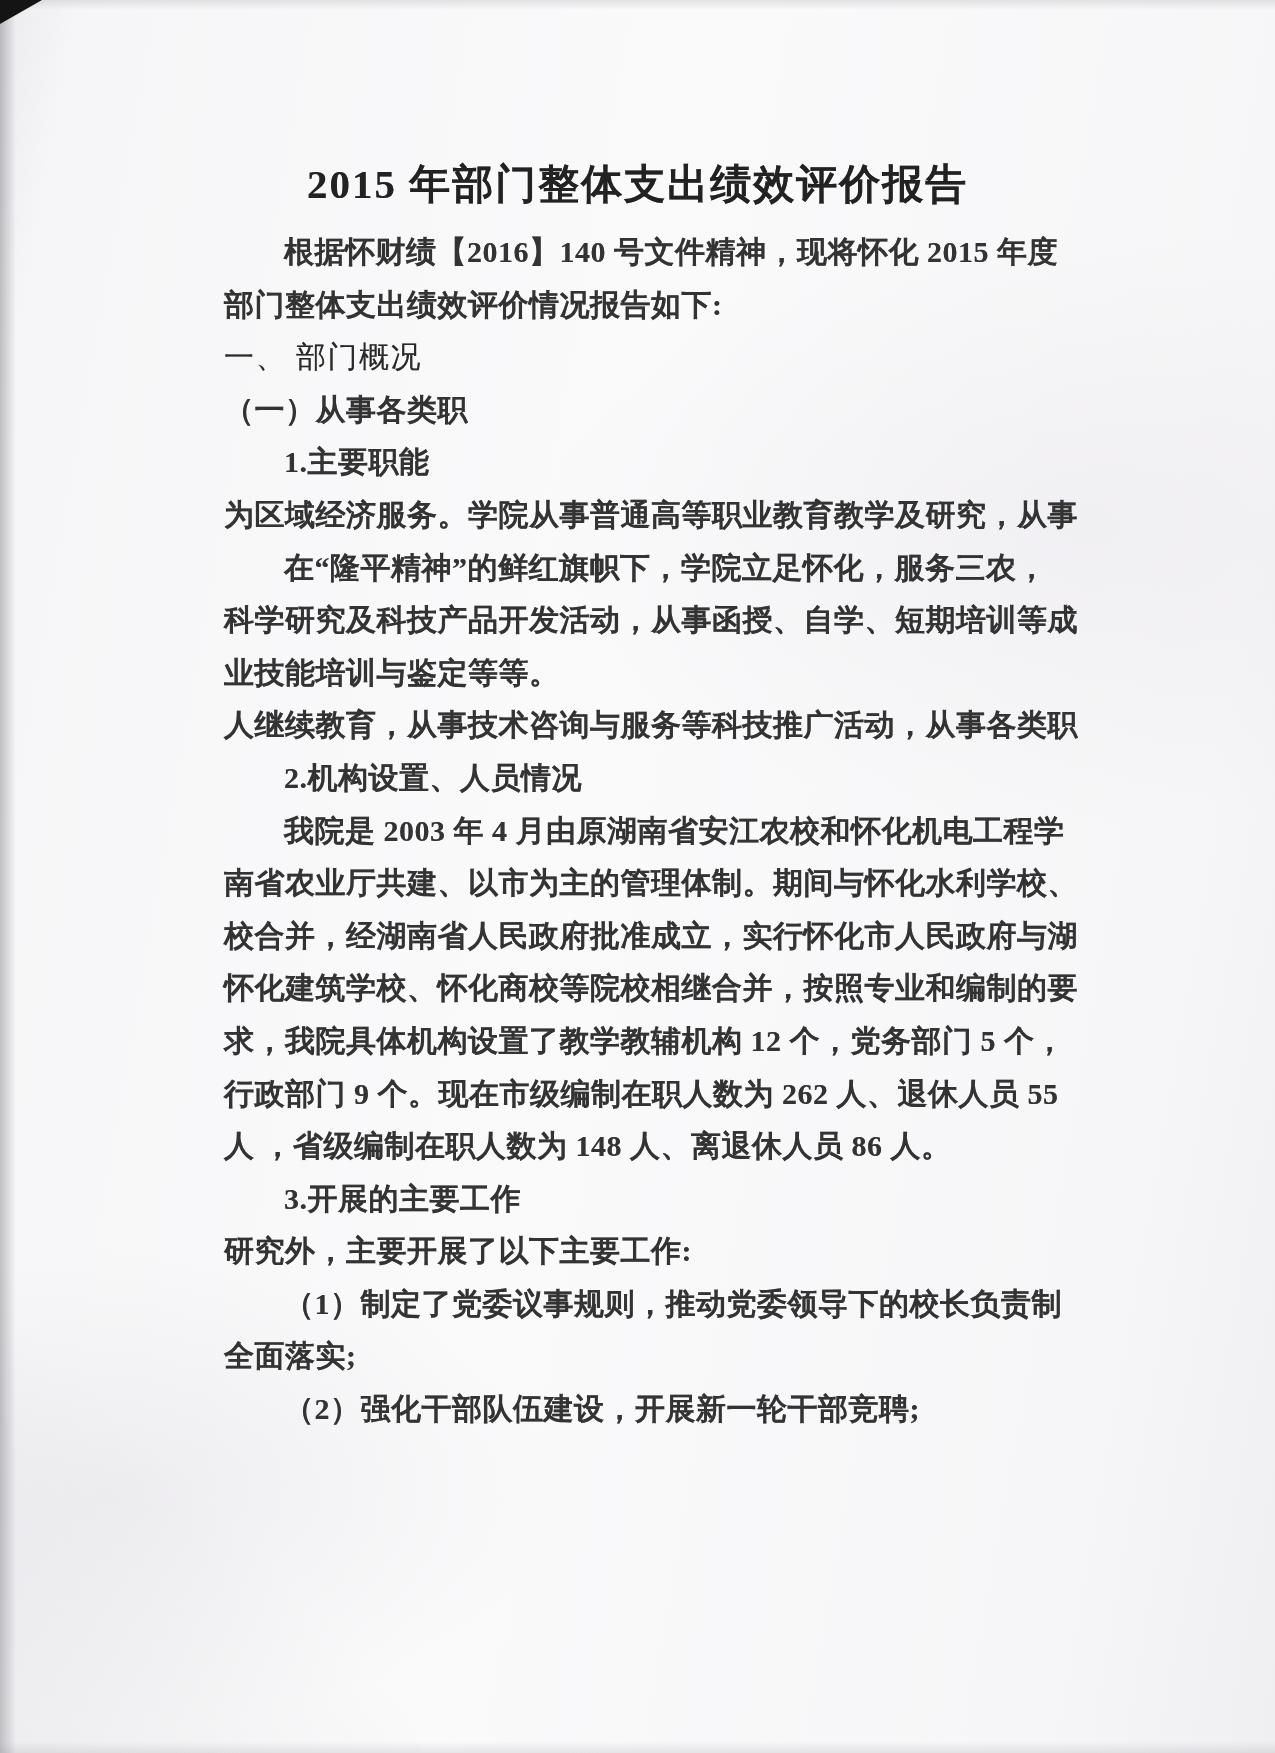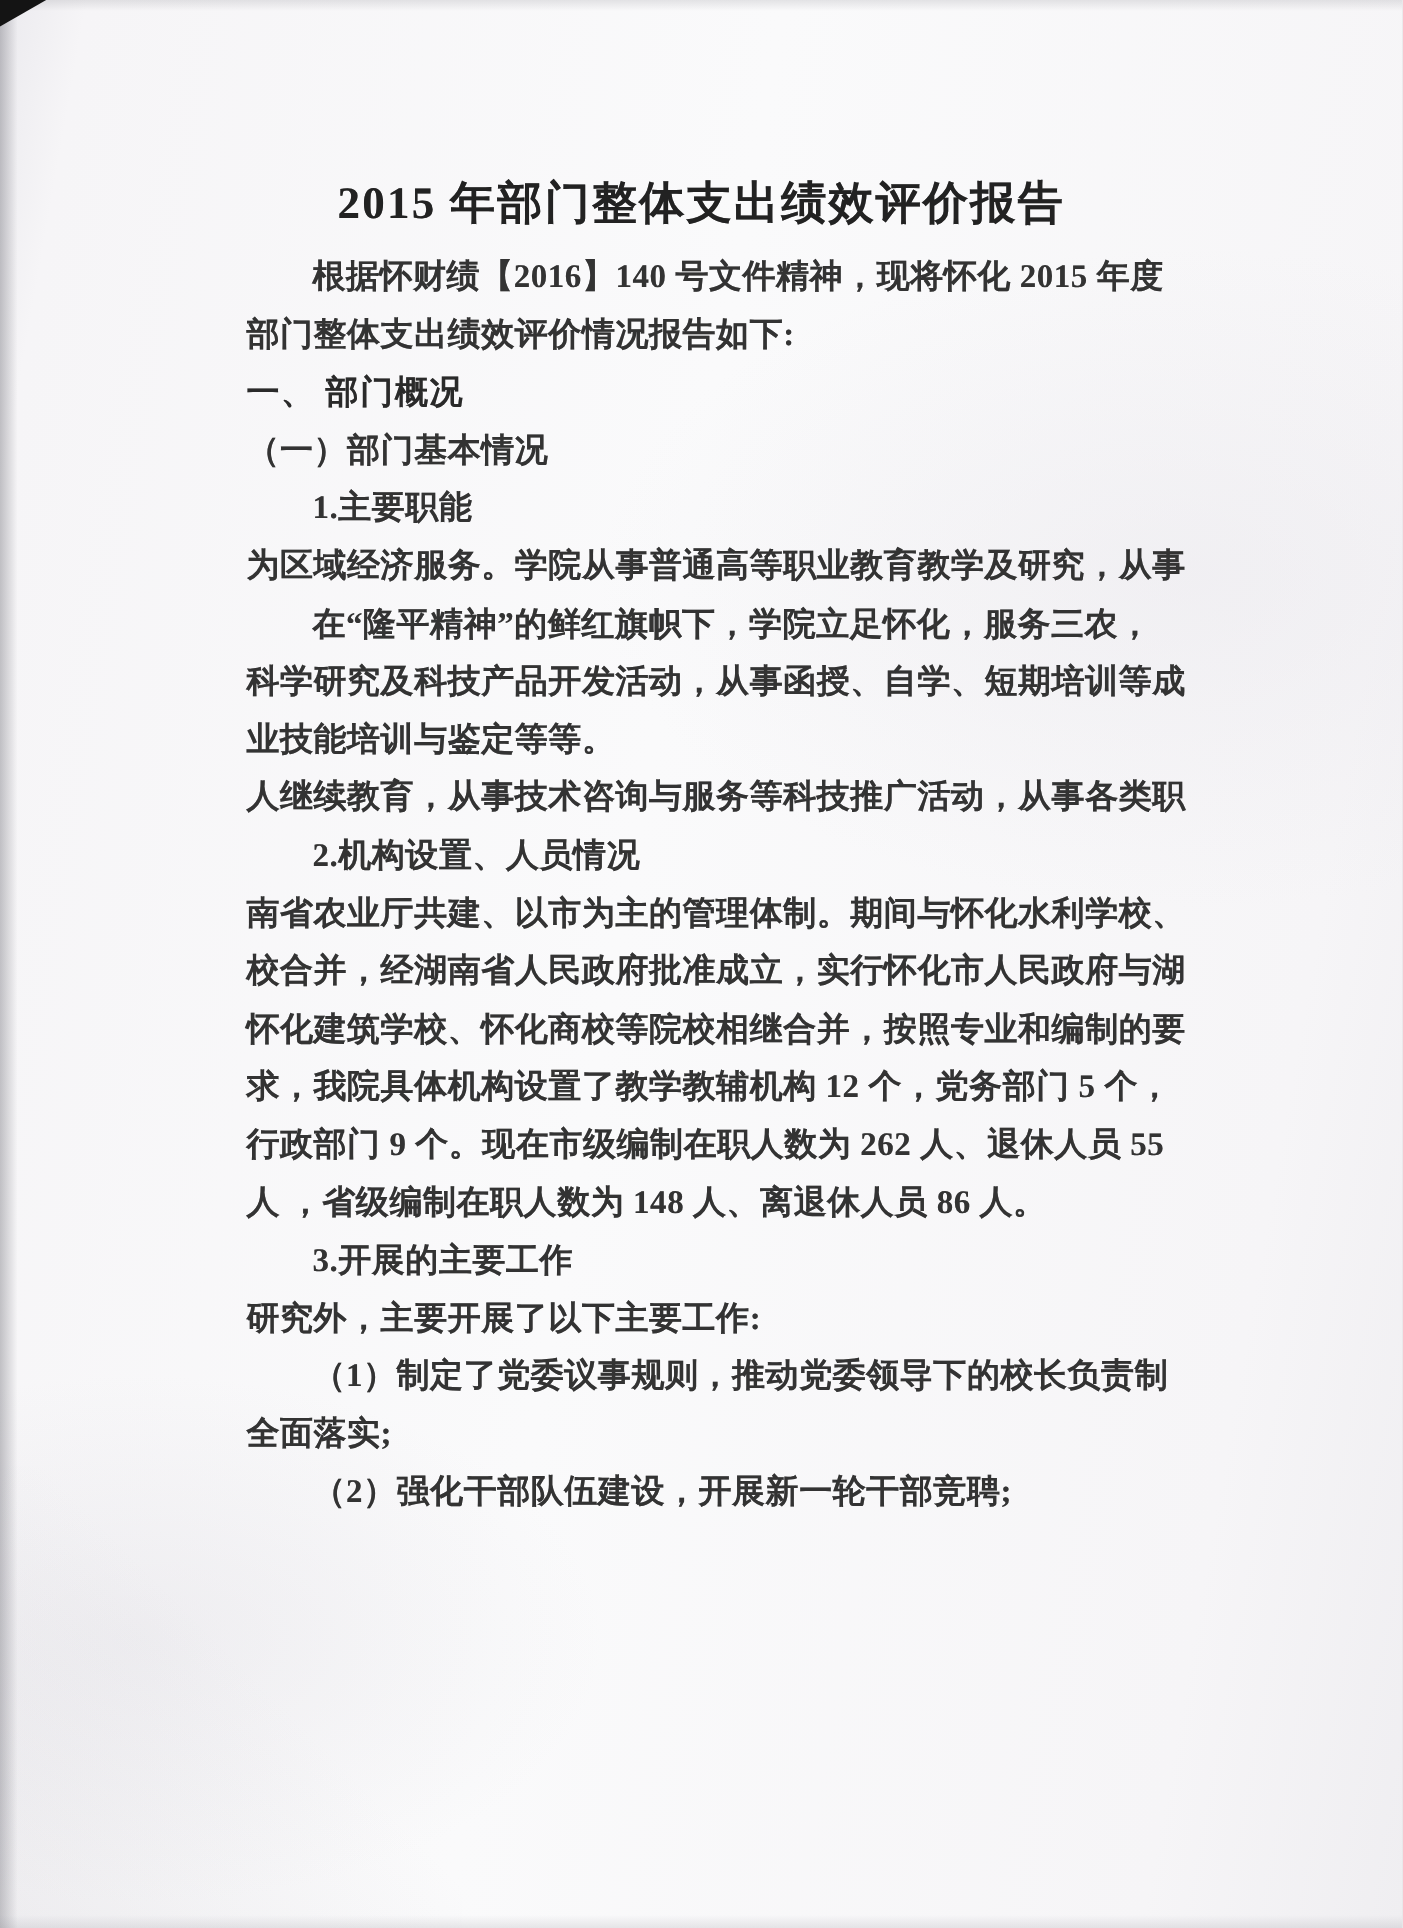--- a/index.html
+++ b/index.html
@@ -75,46 +75,47 @@
   .line {
     height: 52.6px;
     line-height: 52.6px;
     font-size: 30px;
     letter-spacing: 0.5px;
     white-space: pre;
     text-shadow: 0 0 0.6px rgba(51,51,51,0.5);
     font-weight: bold;
   }
   .line.indent { padding-left: 60px; }
-  .line.heading { font-weight: bold; letter-spacing: 1.5px; color: #2a2a2a; }
+  .line.heading { font-weight: normal; letter-spacing: 1.5px; color: #2a2a2a; }
 </style>
 </head>
 <body>
 
 <div class="scan-page">
   <div class="edge-left"></div>
   <div class="edge-top"></div>
   <div class="edge-bottom"></div>
   <div class="wrinkle"></div>
   <div class="corner-notch"></div>
 
   <h1 class="doc-title">2015 年部门整体支出绩效评价报告</h1>
 
   <div class="text-block">
       <div class="line indent">根据怀财绩【2016】140 号文件精神，现将怀化 2015 年度</div>
       <div class="line flush">部门整体支出绩效评价情况报告如下:</div>
       <div class="line heading">一、 部门概况</div>
-      <div class="line flush">（一）部门基本情况</div>
+      <div class="line flush">（一）从事各类职</div>
       <div class="line indent">1.主要职能</div>
       <div class="line flush">为区域经济服务。学院从事普通高等职业教育教学及研究，从事</div>
       <div class="line indent">在“隆平精神”的鲜红旗帜下，学院立足怀化，服务三农，</div>
       <div class="line flush">科学研究及科技产品开发活动，从事函授、自学、短期培训等成</div>
       <div class="line flush">业技能培训与鉴定等等。</div>
       <div class="line flush">人继续教育，从事技术咨询与服务等科技推广活动，从事各类职</div>
       <div class="line indent">2.机构设置、人员情况</div>
+      <div class="line indent">我院是 2003 年 4 月由原湖南省安江农校和怀化机电工程学</div>
       <div class="line flush">南省农业厅共建、以市为主的管理体制。期间与怀化水利学校、</div>
       <div class="line flush">校合并，经湖南省人民政府批准成立，实行怀化市人民政府与湖</div>
       <div class="line flush">怀化建筑学校、怀化商校等院校相继合并，按照专业和编制的要</div>
       <div class="line flush">求，我院具体机构设置了教学教辅机构 12 个，党务部门 5 个，</div>
       <div class="line flush">行政部门 9 个。现在市级编制在职人数为 262 人、退休人员 55</div>
       <div class="line flush">人 ，省级编制在职人数为 148 人、离退休人员 86 人。</div>
       <div class="line indent">3.开展的主要工作</div>
       <div class="line flush">研究外，主要开展了以下主要工作:</div>
       <div class="line indent">（1）制定了党委议事规则，推动党委领导下的校长负责制</div>
       <div class="line flush">全面落实;</div>

